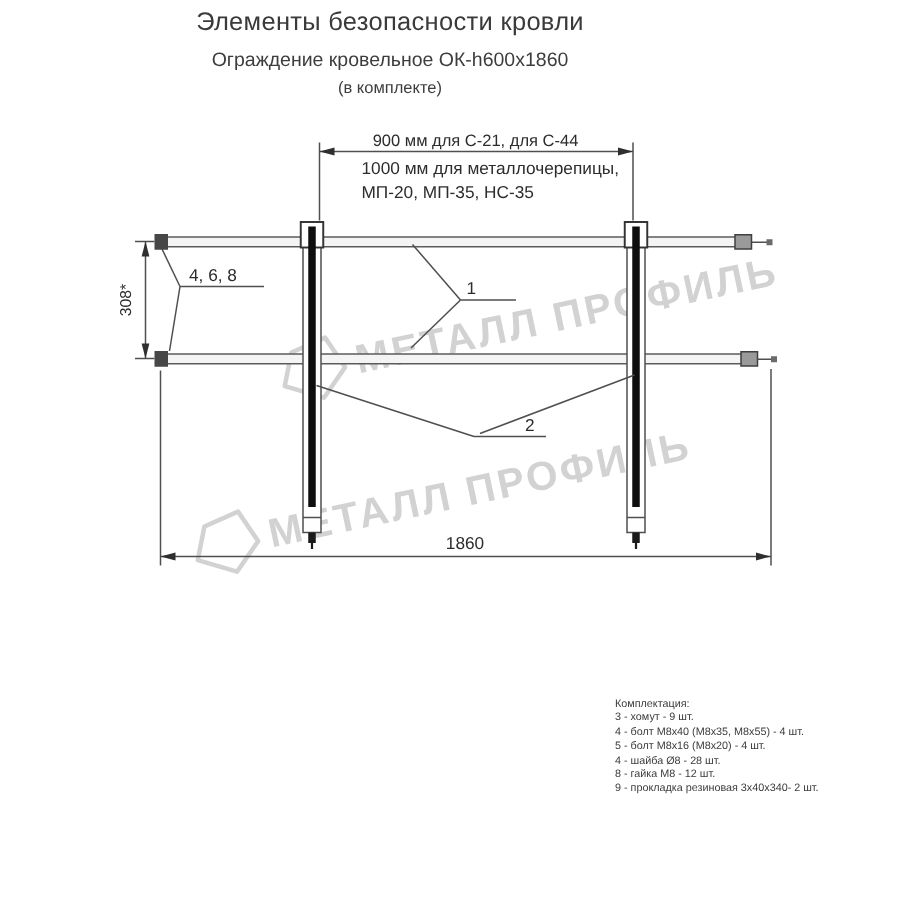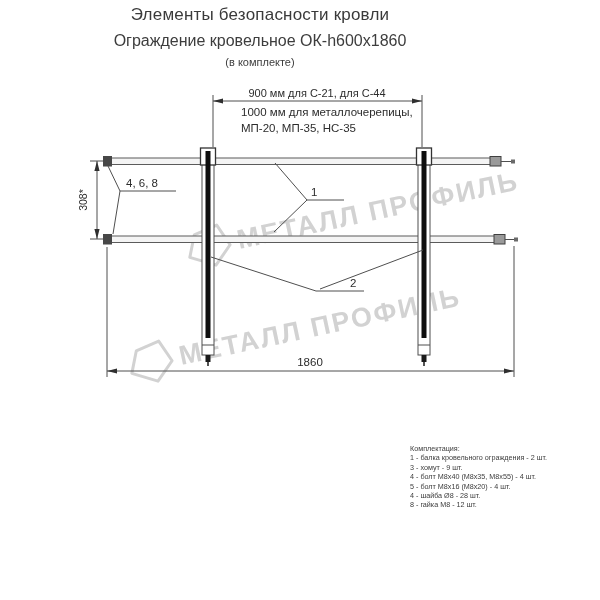--- a/index.html
+++ b/index.html
@@ -3,29 +3,29 @@
 <meta charset="utf-8">
 <style>
   html,body{margin:0;padding:0;}
   body{
     width:600px;height:600px;position:relative;background:#ffffff;
     font-family:"Liberation Sans", sans-serif;color:#333;overflow:hidden;
   }
   .stage{position:absolute;inset:0;width:600px;height:600px;}
   .title-block{position:absolute;top:5px;left:0;width:520px;text-align:center;z-index:2;}
   .title{font-size:17px;font-weight:400;color:#3a3a3a;margin:0;letter-spacing:.2px;}
-  .subtitle{font-size:16px;color:#3d3d3d;margin-top:7px;}
+  .subtitle{font-size:13px;color:#3d3d3d;margin-top:7px;}
   .note{font-size:11px;color:#3d3d3d;margin-top:6px;text-align:center;}
   .diagram-svg{position:absolute;top:0;left:0;z-index:1;}
   .dline{stroke:#4f4f4f;stroke-width:1;fill:none;}
   .arrow{fill:#2f2f2f;stroke:none;}
   .dtext{fill:#2c2c2c;font-family:"Liberation Sans",sans-serif;}
   .wm-text{fill:#c7c7c7;font-weight:bold;font-family:"Liberation Sans",sans-serif;}
   .wm-logo{fill:none;stroke:#c7c7c7;stroke-width:3;stroke-linejoin:round;}
-  .parts-list{position:absolute;left:410px;top:444px;width:190px;font-size:7.2px;line-height:9.4px;color:#3c3c3c;z-index:2;}
+  .parts-list{position:absolute;left:410px;top:464px;width:190px;font-size:7.2px;line-height:9.4px;color:#3c3c3c;z-index:2;}
   .parts-list div{white-space:nowrap;}
 </style>
 </head>
 <body>
 
 <div class="stage">
 
   <div class="title-block">
     <div class="title">Элементы безопасности кровли</div>
     <div class="subtitle">Ограждение кровельное ОК-h600х1860</div>
@@ -123,21 +123,21 @@
       <line class="dline" x1="514" y1="246" x2="514" y2="377"></line>
       <line class="dline" x1="107" y1="371" x2="514" y2="371"></line>
       <polygon class="arrow" points="107,371 117,368.4 117,373.6"></polygon>
       <polygon class="arrow" points="514,371 504,368.4 504,373.6"></polygon>
       <text class="dtext" x="310" y="366" font-size="11.5" text-anchor="middle">1860</text>
     </g>
   </svg>
 
   <div class="parts-list">
     <div>Комплектация:</div>
-    <div>1 - балка кровельного ограждения - 2 шт.</div>
     <div>3 - хомут - 9 шт.</div>
     <div>4 - болт М8х40 (М8х35, М8х55) - 4 шт.</div>
     <div>5 - болт М8х16 (М8х20) - 4 шт.</div>
     <div>4 - шайба Ø8 - 28 шт.</div>
     <div>8 - гайка М8 - 12 шт.</div>
+    <div>9 - прокладка резиновая 3х40х340- 2 шт.</div>
   </div>
 
 </div>
 
 </body></html>

